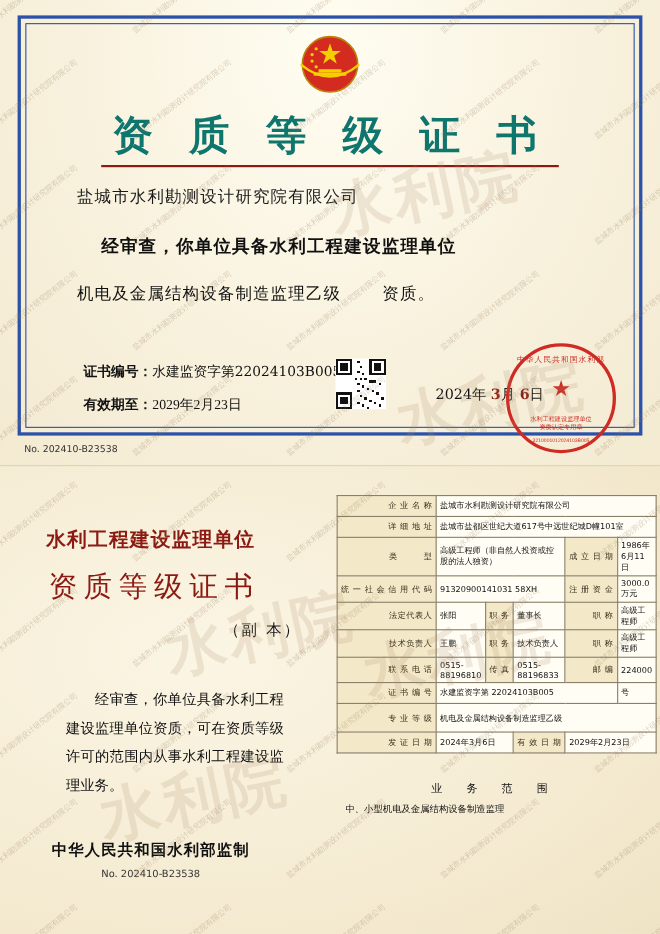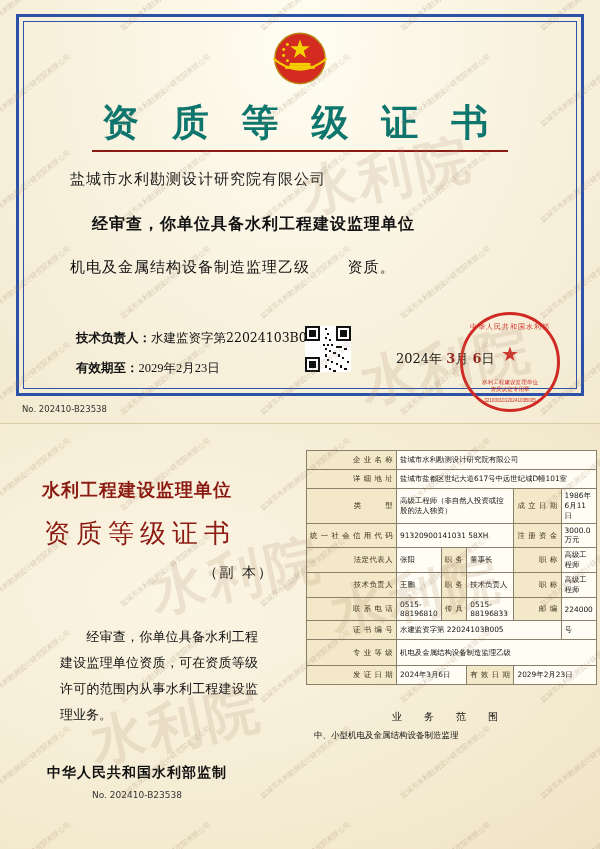--- a/index.html
+++ b/index.html
@@ -204,21 +204,21 @@
 
   <div class="org-name">盐城市水利勘测设计研究院有限公司</div>
   <div class="line2">经审查，你单位具备水利工程建设监理单位</div>
   <div class="line3">
     <span>机电及金属结构设备制造监理乙级</span>
     <span class="gap"></span>
     <span>资质。</span>
   </div>
 
   <div class="cert-no">
-    <span class="label-b">技术负责人：</span><span>水建监资字第22024103B005号</span>
+    <span class="label-b">证书编号：</span><span>水建监资字第22024103B005号</span>
   </div>
   <div class="cert-valid">
     <span class="label-b">有效期至：</span><span>2029年2月23日</span>
   </div>
 
   <div class="qr">
     <svg viewBox="0 0 21 21" width="46" height="46" shape-rendering="crispEdges">
       <rect width="21" height="21" fill="#fff"></rect>
       <g fill="#111">
         <rect x="0" y="0" width="7" height="1"></rect>

